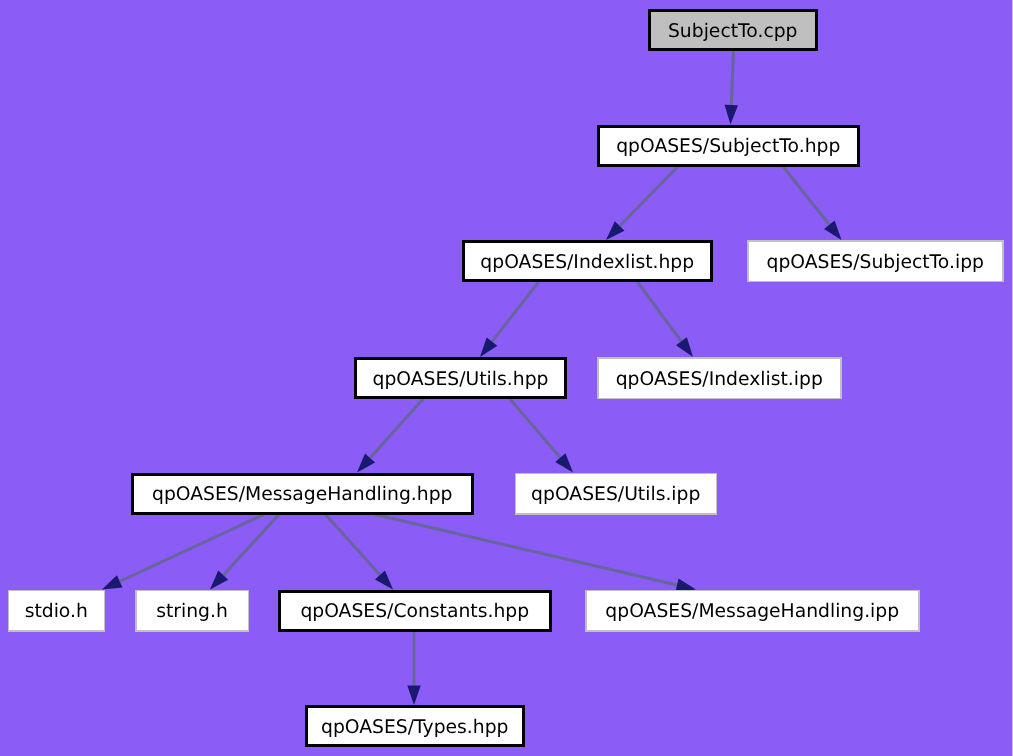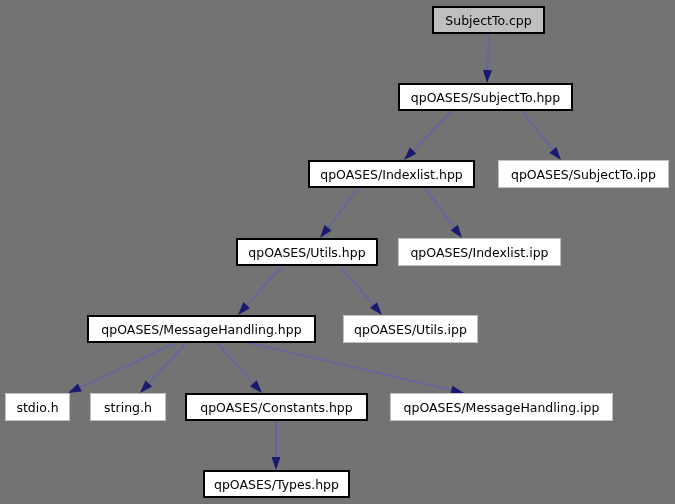--- a/index.html
+++ b/index.html
@@ -4,21 +4,21 @@
 <style>
   html, body {
     margin: 0;
     padding: 0;
     background: #ffffff;
   }
   #graph-root {
     position: relative;
     width: 675px;
     height: 504px;
-    background: #737373;
+    background: #8b5cf6;
     font-family: "DejaVu Sans", "Liberation Sans", sans-serif;
     overflow: hidden;
   }
   #graph-svg {
     position: absolute;
     left: 0;
     top: 0;
     width: 675px;
     height: 504px;
   }

